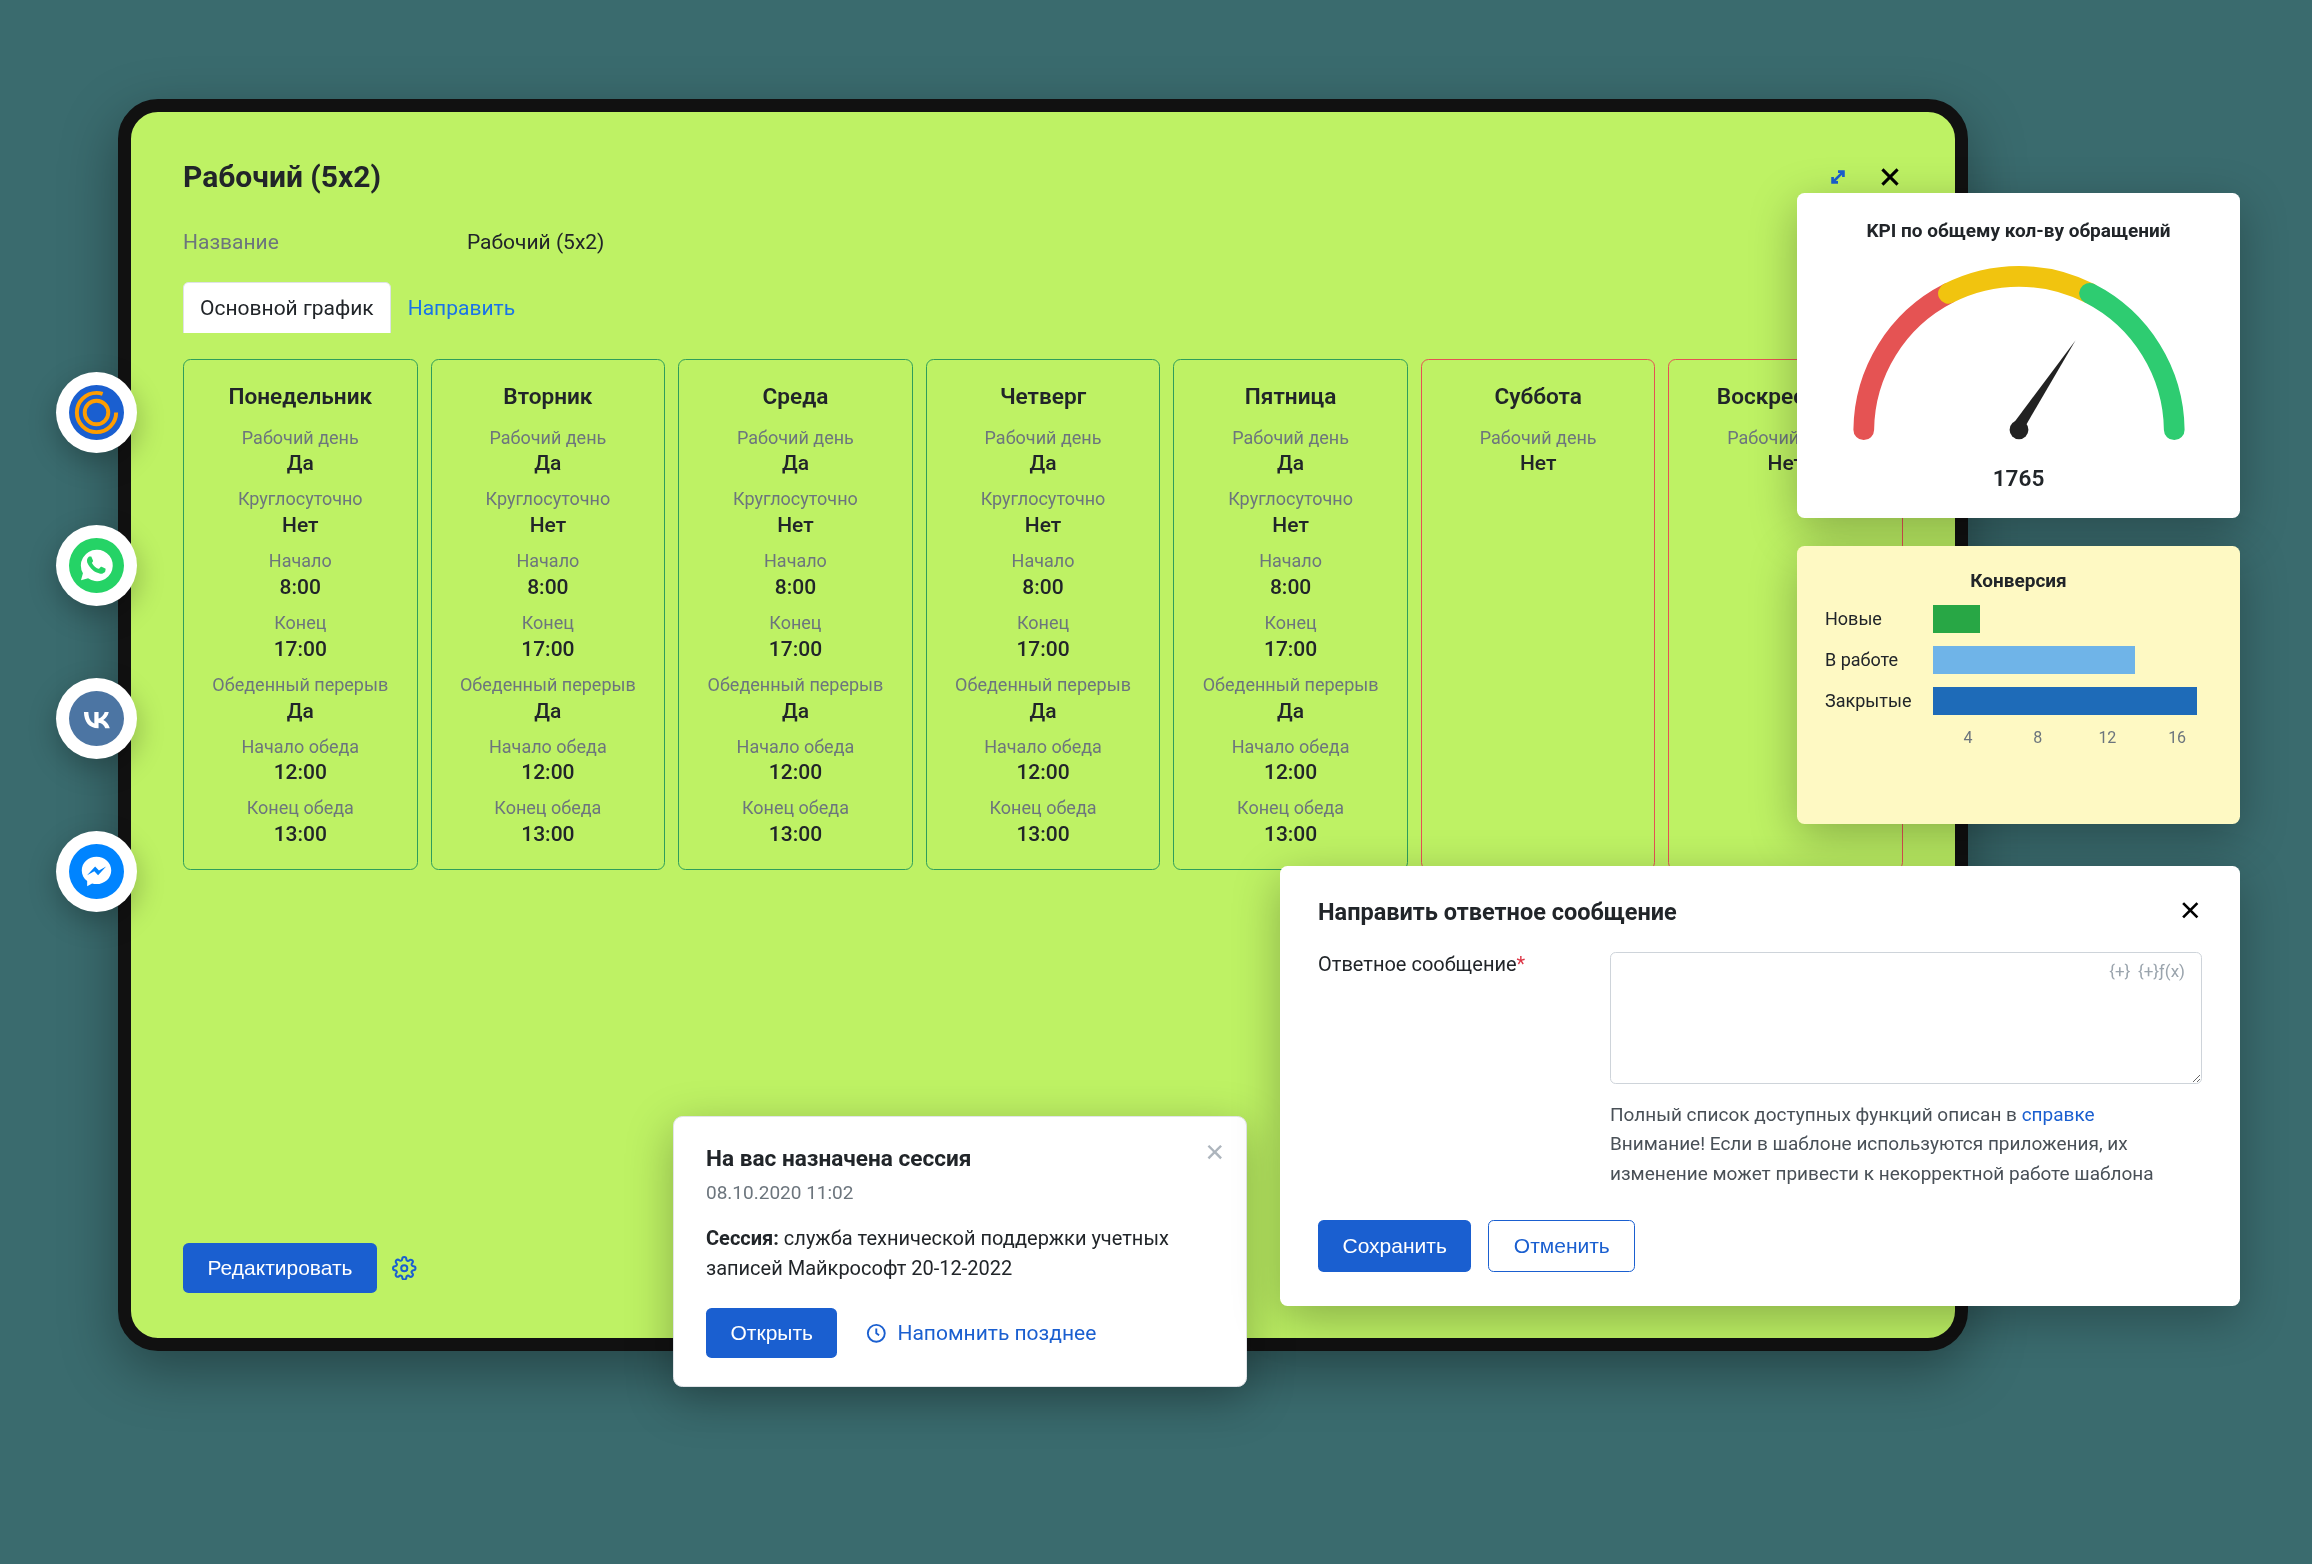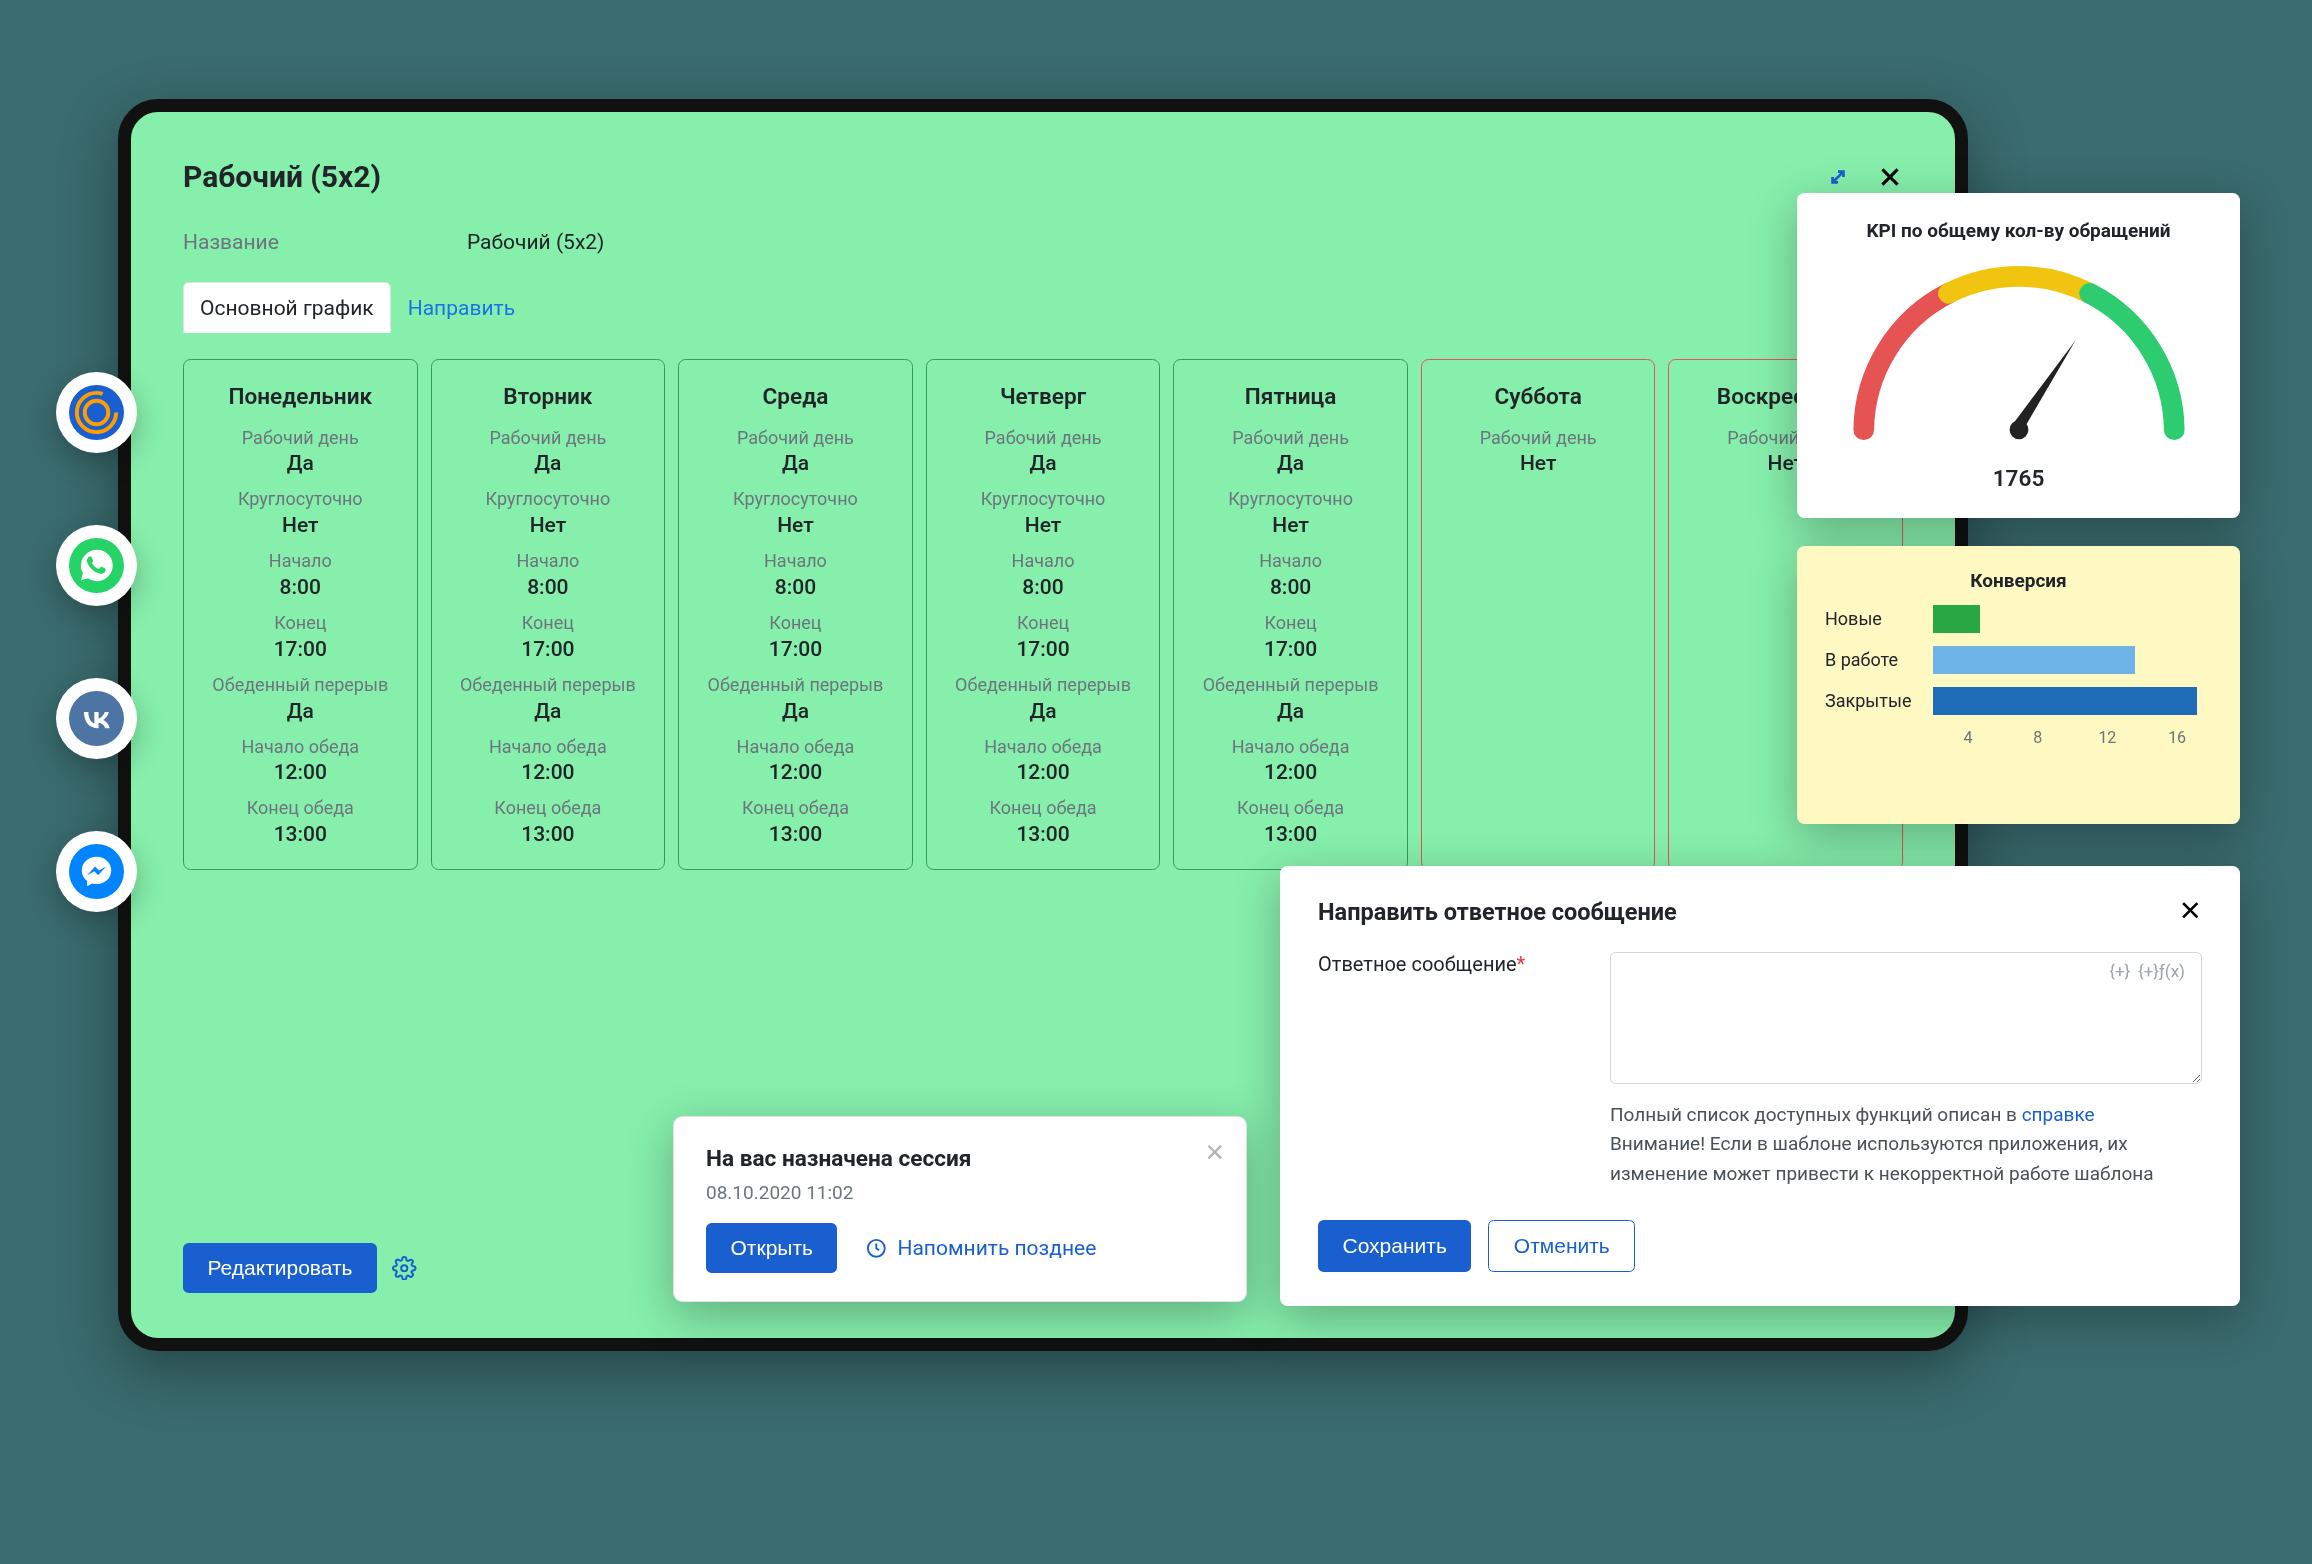--- a/index.html
+++ b/index.html
@@ -13,21 +13,21 @@
     color: #212529;
   }
 
   
   .schedule-panel {
     position: absolute;
     left: 118px;
     top: 99px;
     width: 1850px;
     height: 1252px;
-    background: #86efac;
+    background: #bef264;
     border: 13px solid #111;
     border-radius: 40px;
     padding: 47px 52px 38px 52px;
     box-shadow: 0 19px 56px rgba(0,0,0,.35);
   }
   .schedule-header {
     display: flex; justify-content: space-between; align-items: center;
     margin-bottom: 36px;
   }
   .schedule-title { font-size: 30px; font-weight: 700; }
@@ -355,20 +355,24 @@
     <span>8</span>
     <span>12</span>
     <span>16</span>
   </div>
 </div>
 
 <div class="toast">
   <span class="toast-close">✕</span>
   <div class="toast-title">На вас назначена сессия</div>
   <div class="toast-time">08.10.2020 11:02</div>
+  <div class="toast-body">
+    <b>Сессия:</b>
+    <span>служба технической поддержки учетных записей Майкрософт 20-12-2022</span>
+  </div>
   <div class="toast-actions">
     <button class="btn btn-primary">Открыть</button>
     <span class="remind-link">
       <svg width="22.6" height="22.6" viewBox="0 0 24 24" fill="none" stroke="#1a5fd0" stroke-width="2">
           <circle cx="12" cy="12" r="9"></circle>
           <path d="M12 7v5l3 2"></path>
         </svg>
       <span>Напомнить позднее</span>
     </span>
   </div>

